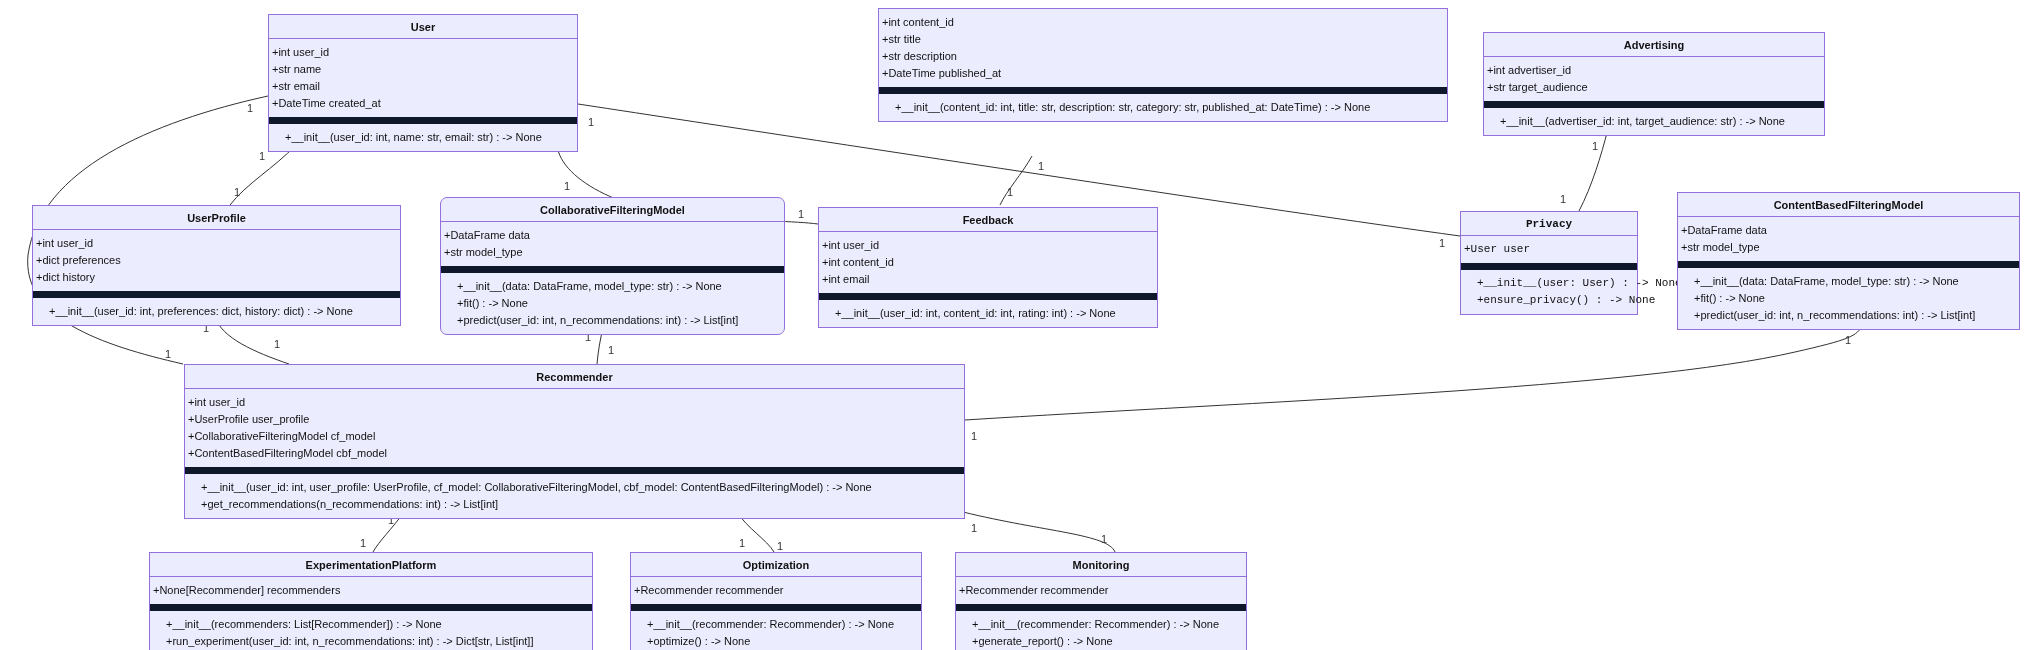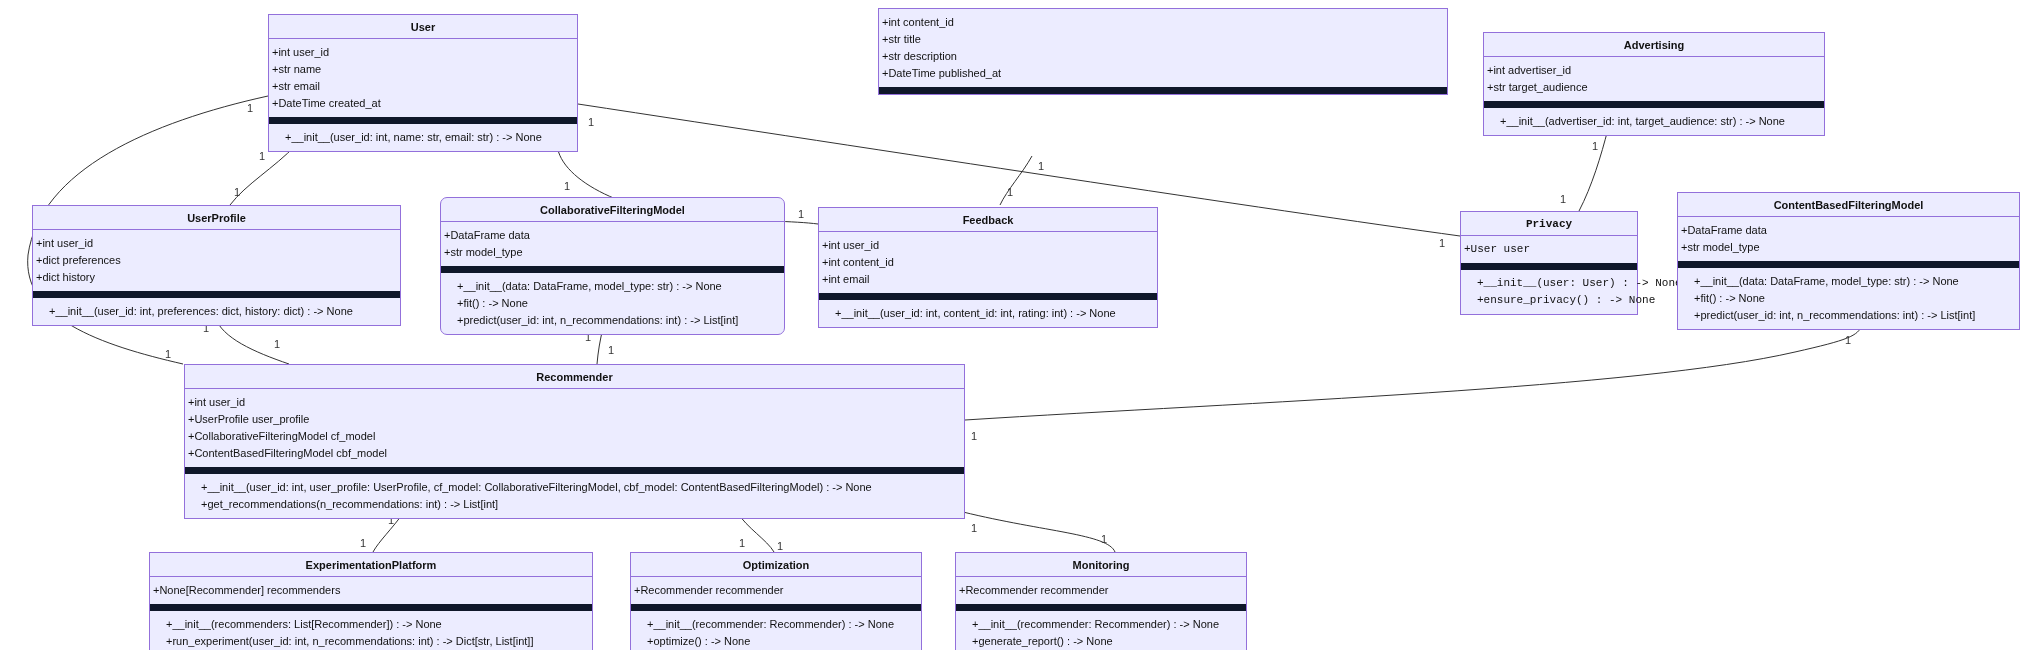--- a/index.html
+++ b/index.html
@@ -80,20 +80,23 @@
       </div>
   </div>
 
   <div class="cls" style="left:878px;top:8px;width:570px;">
     <div class="cls-attrs">
         <div class="member">+int content_id</div>
         <div class="member">+str title</div>
         <div class="member">+str description</div>
         <div class="member">+DateTime published_at</div>
       </div>
+    <div class="cls-methods">
+        <div class="member">+__init__(content_id: int, title: str, description: str, category: str, published_at: DateTime) : -&gt; None</div>
+      </div>
   </div>
 
   <div class="cls" style="left:1483px;top:32px;width:342px;">
     <div class="cls-title">Advertising</div>
     <div class="cls-attrs">
         <div class="member">+int advertiser_id</div>
         <div class="member">+str target_audience</div>
       </div>
     <div class="cls-methods">
         <div class="member">+__init__(advertiser_id: int, target_audience: str) : -&gt; None</div>

